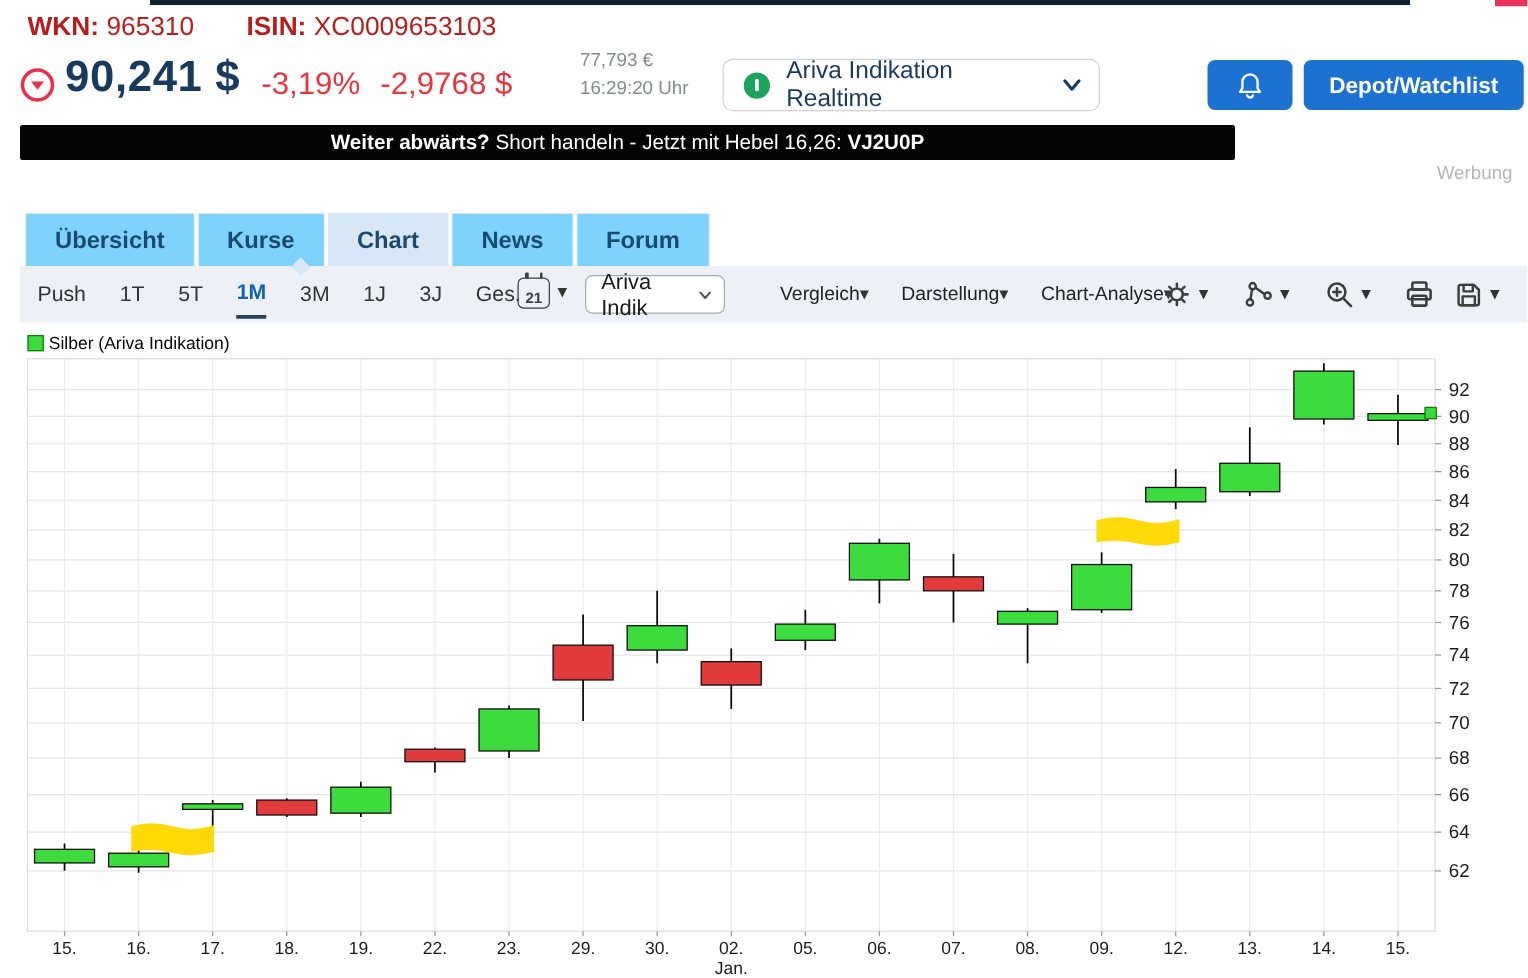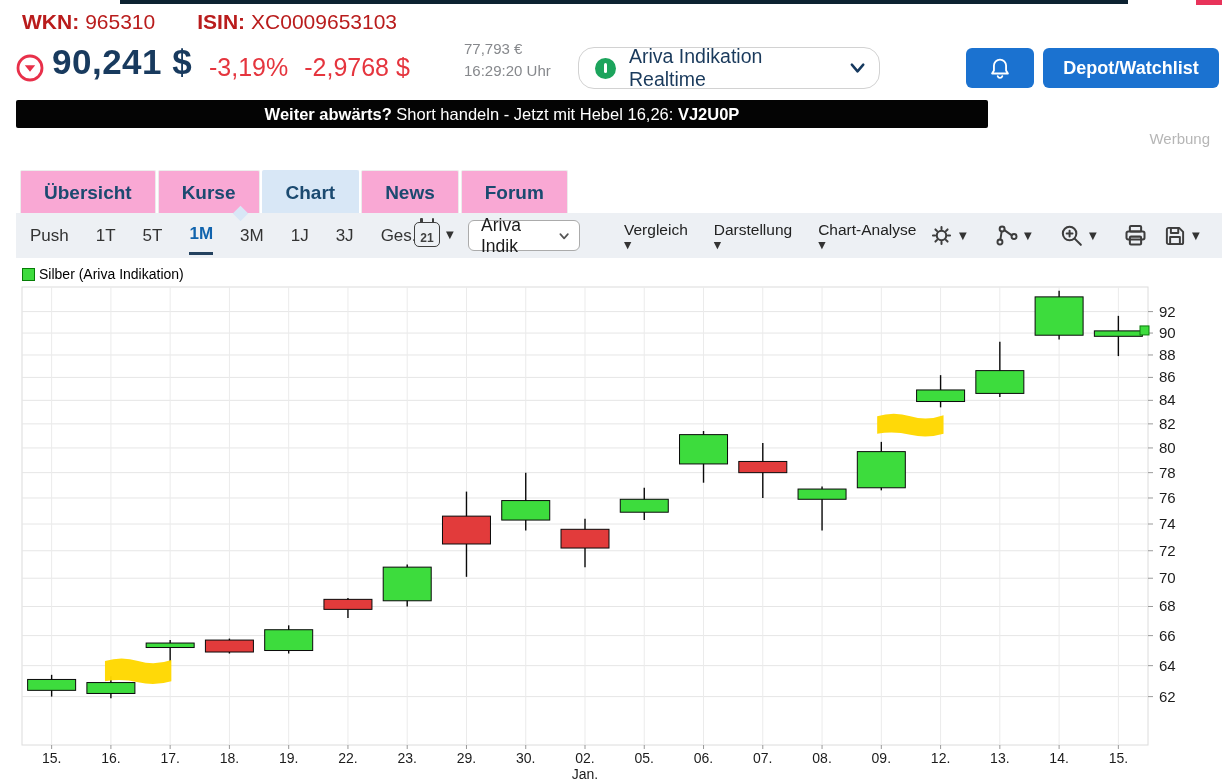--- a/index.html
+++ b/index.html
@@ -15,61 +15,61 @@
   #id-row { left:22px; top:10px; font-size:21px; color:#b91c1c; }
   #id-row .lbl { font-weight:bold; }
   #id-row .val { margin-left:6px; }
   #id-row .isin { margin-left:42px; }
 
   
   #price-icon { left:15px; top:53px; width:30px; height:30px; }
   #price-value { left:52px; top:42px; font-size:35px; font-weight:bold; color:#183a5e; letter-spacing:.5px; }
   #changes { left:209px; top:53px; font-size:25px; color:#e5353e; display:flex; gap:16px; }
   #eur-time { left:464px; top:38px; font-size:15px; color:#86888c; line-height:22px; }
-  #source-box { left:578px; top:47px; width:302px; height:42px; border:1px solid #d2d2d2; border-radius:16px;
+  #source-box { left:578px; top:47px; width:302px; height:42px; border:1px solid #d2d2d2; border-radius:8px;
                 display:flex; align-items:center; padding-left:16px; gap:13px; background:#fff; cursor:pointer; }
   .status-dot { width:21px; height:21px; border-radius:50%; background:#1ca45c; position:relative; flex:0 0 auto; }
   .status-dot::after { content:""; position:absolute; left:9px; top:5px; width:3px; height:10px; background:#fff; border-radius:2px; }
   #source-label { font-size:19.5px; color:#1a3a5c; }
   #source-chevron { margin-left:auto; margin-right:12px; }
   #bell-button { left:966px; top:48px; width:68px; height:40px; background:#1b72d0; border-radius:6px;
                  display:flex; align-items:center; justify-content:center; cursor:pointer; }
   #depot-button { left:1043px; top:48px; width:176px; height:40px; background:#1b72d0; border-radius:6px;
                   color:#fff; font-size:18px; font-weight:bold; display:flex; align-items:center; justify-content:center; cursor:pointer; }
 
   
   #ad-banner { left:16px; top:100px; width:972px; height:28px; background:#040404; color:#fff;
                font-size:16.5px; display:flex; align-items:center; justify-content:center; border-radius:2px; cursor:pointer; }
   #ad-banner b { font-weight:bold; }
   #ad-banner .mid { white-space:pre; }
   #werbung { right:12px; top:130px; font-size:15px; color:#b6b6b6; }
 
   
   #tabbar { left:20px; top:170px; display:flex; gap:2px; }
   .tab { height:43px; line-height:43px; padding:0 23px; font-size:19px; font-weight:bold; color:#1b4a70;
-         background:#f9a8d4; border:1px solid #ececec; border-bottom:none; border-radius:2px 2px 0 0; cursor:pointer; }
+         background:#7dd3fc; border:1px solid #ececec; border-bottom:none; border-radius:2px 2px 0 0; cursor:pointer; }
   .tab.active { background:#d8e7f6; border-color:#d8e7f6; }
   #tab-pointer { left:235px; top:208px; width:11px; height:11px; background:#d8e7f6; transform:rotate(45deg); z-index:2; }
 
   
   #toolbar { left:16px; top:213px; width:1206px; height:45px; background:#edf0f4; }
   #ranges { position:absolute; left:14px; top:0; height:45px; display:flex; align-items:stretch; gap:27px; font-size:17px; color:#333; }
   .range { line-height:45px; cursor:pointer; }
   .range.active { line-height:42px; height:42px; color:#1063ad; font-weight:bold; border-bottom:3px solid #24425f; }
   #calendar-button { position:absolute; left:398px; top:9px; display:flex; align-items:center; gap:6px; cursor:pointer; }
   .cal-box { width:26px; height:25px; border:1.7px solid #3f3f3f; border-radius:5px; position:relative;
              display:flex; align-items:flex-end; justify-content:center; font-size:12px; font-weight:bold; color:#3f3f3f; padding-bottom:1px; }
   .cal-box::before, .cal-box::after { content:""; position:absolute; top:-5px; width:2.5px; height:5px; background:#3f3f3f; border-radius:1px; }
   .cal-box::before { left:5px; } .cal-box::after { right:5px; }
   .dd-arrow { font-family:"DejaVu Sans", sans-serif; font-size:10px; color:#333; }
   #instrument-select { position:absolute; left:452px; top:7px; width:112px; height:31px; background:#fff;
                        border:1px solid #ababab; border-radius:6px; display:flex; align-items:center; justify-content:space-between;
                        padding:0 9px 0 12px; font-size:17.5px; color:#1b1b1b; cursor:pointer; }
   #menus { position:absolute; left:608px; top:0; height:45px; display:flex; align-items:center; gap:26px; font-size:15.5px; color:#222; }
-  .menu-item { display:flex; align-items:flex-start; gap:0; cursor:pointer;flex-direction:column; }
+  .menu-item { display:flex; align-items:center; gap:0; cursor:pointer; }
   .menu-item .dd-arrow { font-size:9.5px; }
   .tool-button { position:absolute; top:0; height:45px; display:flex; align-items:center; gap:4px; cursor:pointer; }
   .tool-button svg { stroke:#3d3d3d; fill:none; stroke-width:1.8; stroke-linecap:round; stroke-linejoin:round; }
   #tool-settings { left:912px; } #tool-indicators { left:978px; } #tool-zoom { left:1042px; }
   #tool-print { left:1106px; } #tool-save { left:1146px; }
 
   
   #legend { left:22px; top:266px; display:flex; align-items:center; gap:4px; font-size:14px; color:#000; }
   #legend-swatch { width:13px; height:13px; border:1px solid #067d06; }
   #chart-svg { left:0; top:285px; }

